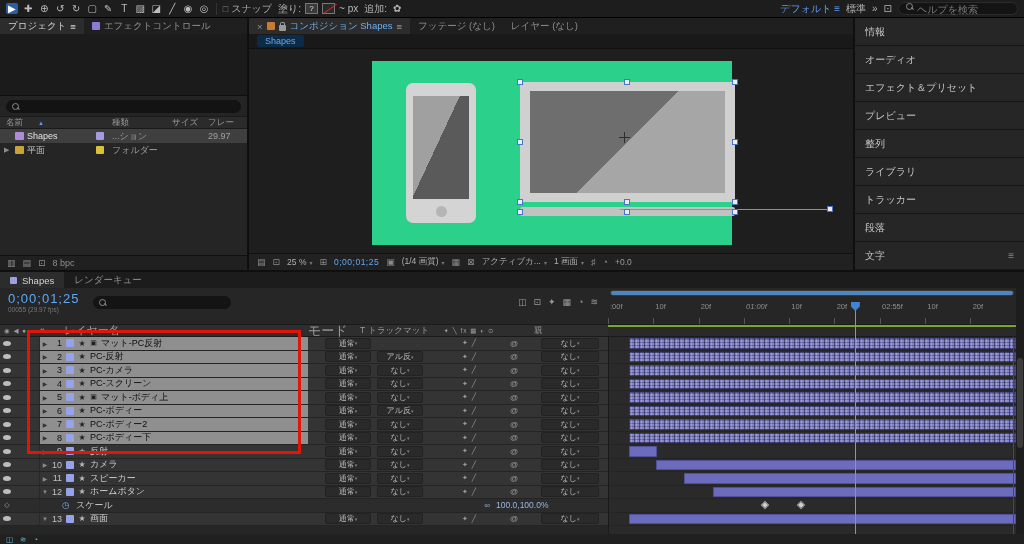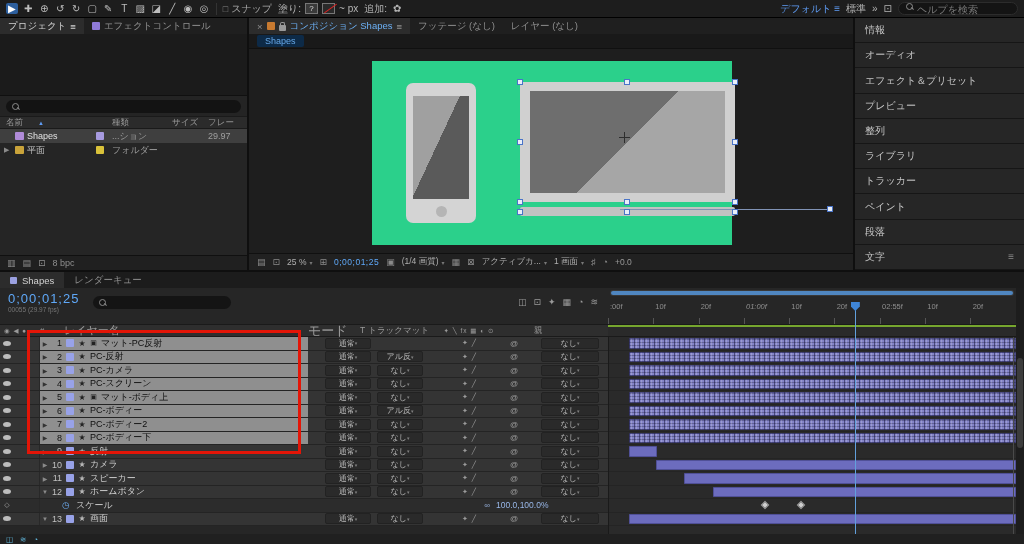--- a/index.html
+++ b/index.html
@@ -390,23 +390,20 @@
         <div class="rp-item">
           <span>整列</span>
         </div>
         <div class="rp-item">
           <span>ライブラリ</span>
         </div>
         <div class="rp-item">
           <span>トラッカー</span>
         </div>
         <div class="rp-item">
-          <span>ペイント</span>
-        </div>
-        <div class="rp-item">
           <span>段落</span>
         </div>
         <div class="rp-item">
           <span>文字</span>
           <span class="rp-menu">≡</span>
         </div>
       </aside>
   </div>
 
   <section class="timeline-panel">

